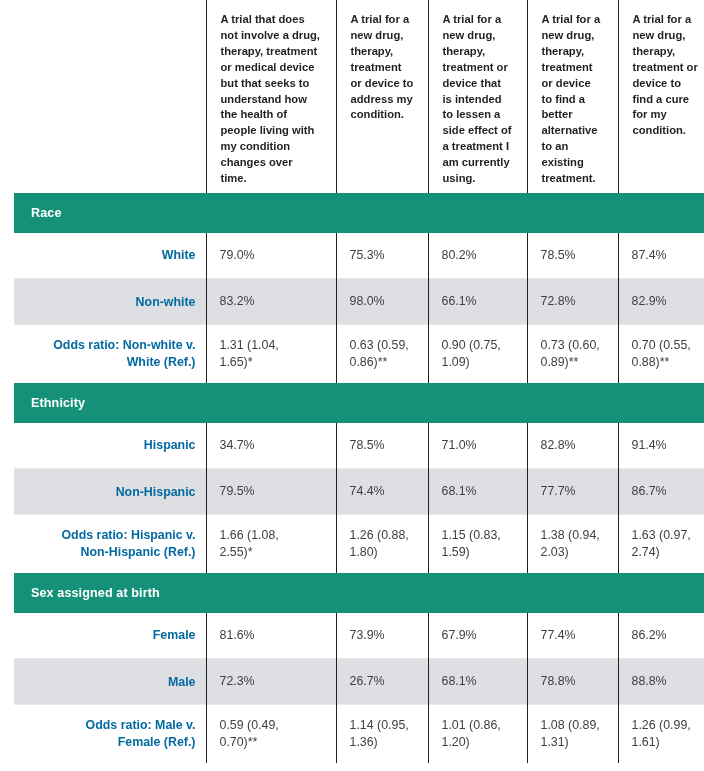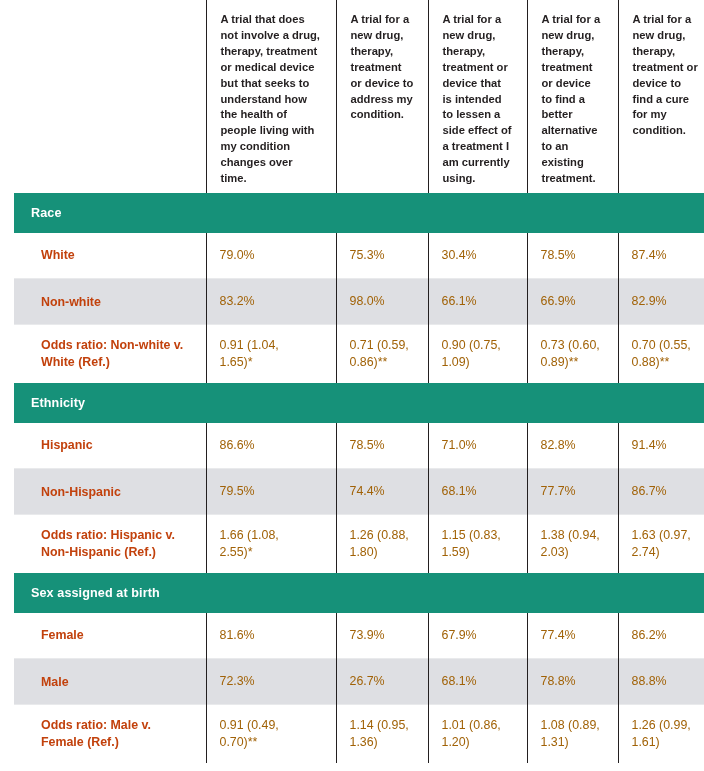--- a/index.html
+++ b/index.html
@@ -59,32 +59,33 @@
 
   
   tr.data-row { height: 46px; }
   tr.data-row.tall { height: 58px; }
   tr.data-row.shaded td { background: #dedfe3; }
   tr.data-row td { background: #ffffff; }
 
   td.rowlabel {
     font-size: 12.4px;
     font-weight: bold;
-    color: #c2410c;
+    color: #0369a1;
     padding: 0 10px 0 27px;
     line-height: 1.35;
     vertical-align: middle;
     border-top: 1px solid #e9eaec;
+    text-align: right;
   }
   tr.data-row.first-in-section td.rowlabel,
   tr.data-row.first-in-section td.val { border-top: none; }
 
   td.val {
     font-size: 12.4px;
-    color: #a16207;
+    color: #404040;
     padding: 0 8px 0 13px;
     line-height: 1.38;
     vertical-align: middle;
     border-left: 1.6px solid #231f20;
     border-top: 1px solid #e9eaec;
     white-space: pre-line;
   }
 
   
   .footnotes {
@@ -117,51 +118,51 @@
           <td class="hdr">A trial for a new drug, therapy, treatment or device to find a better alternative to an existing treatment.</td>
           <td class="hdr">A trial for a new drug, therapy, treatment or device to find a cure for my condition.</td>
         </tr>
         <tr class="band-row">
           <td class="band" colspan="6">Race</td>
         </tr>
         <tr class="data-row first-in-section">
           <td class="rowlabel">White</td>
           <td class="val">79.0%</td>
           <td class="val">75.3%</td>
-          <td class="val">30.4%</td>
+          <td class="val">80.2%</td>
           <td class="val">78.5%</td>
           <td class="val">87.4%</td>
         </tr>
         <tr class="data-row shaded">
           <td class="rowlabel">Non-white</td>
           <td class="val">83.2%</td>
           <td class="val">98.0%</td>
           <td class="val">66.1%</td>
-          <td class="val">66.9%</td>
+          <td class="val">72.8%</td>
           <td class="val">82.9%</td>
         </tr>
         <tr class="data-row tall">
           <td class="rowlabel">Odds ratio: Non-white v. White (Ref.)</td>
-          <td class="val">0.91 (1.04,
+          <td class="val">1.31 (1.04,
 1.65)*</td>
-          <td class="val">0.71 (0.59,
+          <td class="val">0.63 (0.59,
 0.86)**</td>
           <td class="val">0.90 (0.75,
 1.09)</td>
           <td class="val">0.73 (0.60,
 0.89)**</td>
           <td class="val">0.70 (0.55,
 0.88)**</td>
         </tr>
         <tr class="band-row">
           <td class="band" colspan="6">Ethnicity</td>
         </tr>
         <tr class="data-row first-in-section">
           <td class="rowlabel">Hispanic</td>
-          <td class="val">86.6%</td>
+          <td class="val">34.7%</td>
           <td class="val">78.5%</td>
           <td class="val">71.0%</td>
           <td class="val">82.8%</td>
           <td class="val">91.4%</td>
         </tr>
         <tr class="data-row shaded">
           <td class="rowlabel">Non-Hispanic</td>
           <td class="val">79.5%</td>
           <td class="val">74.4%</td>
           <td class="val">68.1%</td>
@@ -195,21 +196,21 @@
         <tr class="data-row shaded">
           <td class="rowlabel">Male</td>
           <td class="val">72.3%</td>
           <td class="val">26.7%</td>
           <td class="val">68.1%</td>
           <td class="val">78.8%</td>
           <td class="val">88.8%</td>
         </tr>
         <tr class="data-row tall">
           <td class="rowlabel">Odds ratio: Male v. Female (Ref.)</td>
-          <td class="val">0.91 (0.49,
+          <td class="val">0.59 (0.49,
 0.70)**</td>
           <td class="val">1.14 (0.95,
 1.36)</td>
           <td class="val">1.01 (0.86,
 1.20)</td>
           <td class="val">1.08 (0.89,
 1.31)</td>
           <td class="val">1.26 (0.99,
 1.61)</td>
         </tr>

